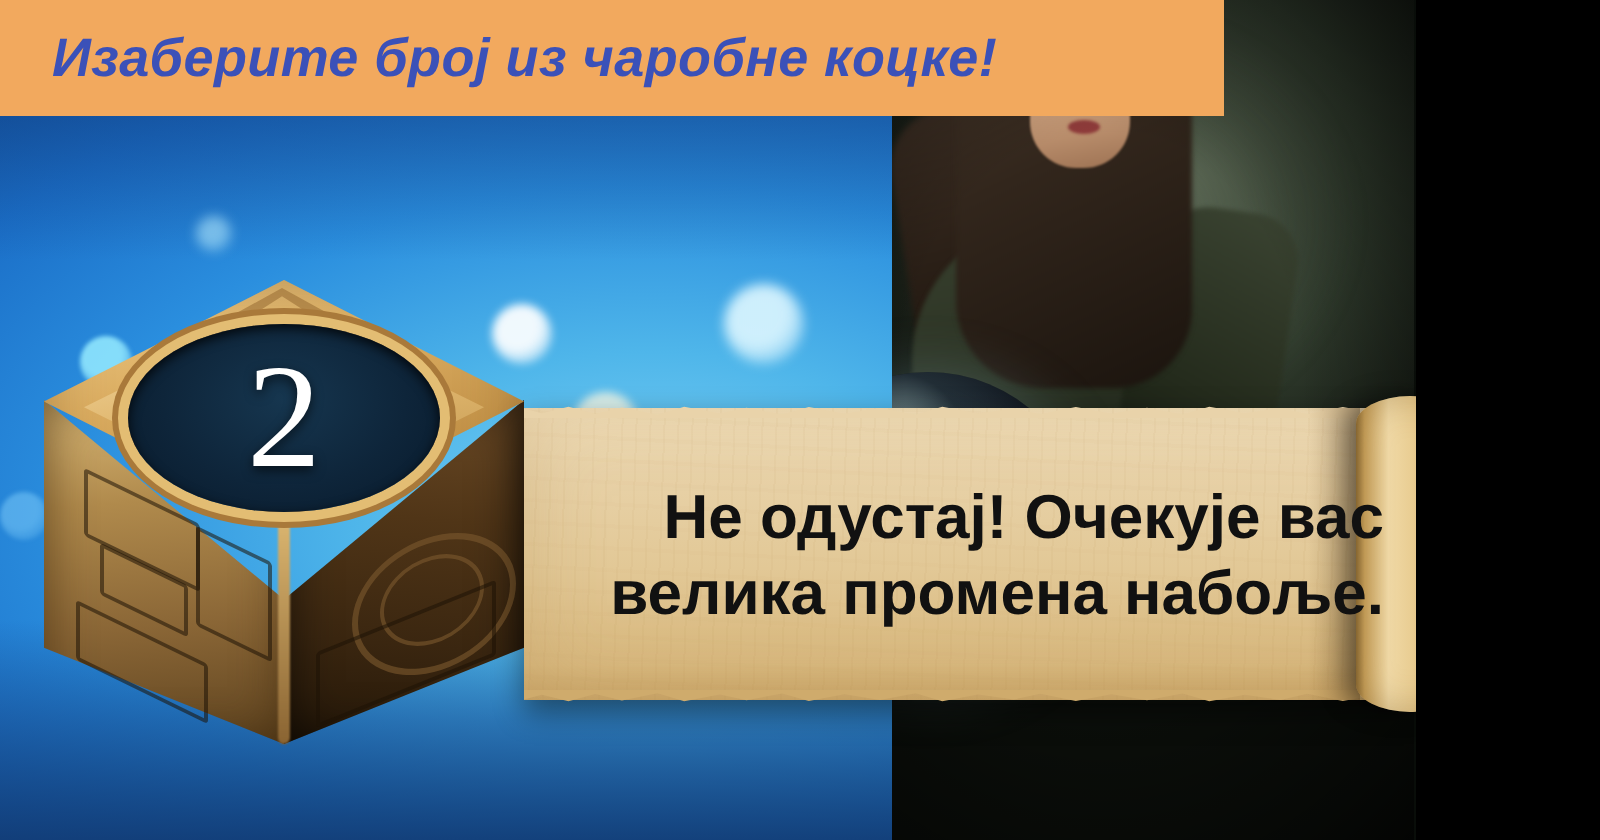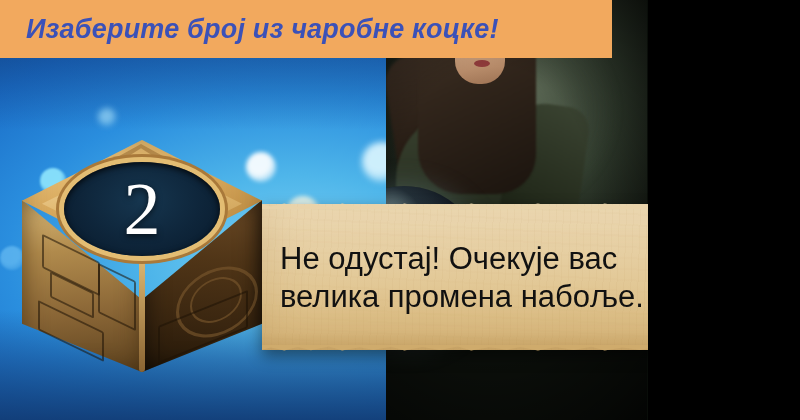--- a/index.html
+++ b/index.html
@@ -2,21 +2,21 @@
 <html><head>
 <meta charset="utf-8">
 <style>
   html, body {
     margin: 0;
     padding: 0;
     background: #000;
   }
   #stage {
     position: relative;
-    width: 648px;
+    width: 708px;
     height: 420px;
     overflow: hidden;
     font-family: "Liberation Sans", sans-serif;
     background: #1c6fd0;
   }
 
   
   .sky {
     position: absolute;
     inset: 0;
@@ -364,24 +364,24 @@
     width: 26px; height: 146px;
     background: linear-gradient(90deg, rgba(0,0,0,0) 0%, rgba(90,60,20,.35) 100%);
   }
   .scroll-text {
     position: absolute;
     left: 8px; top: 4px;
     width: 432px; height: 140px;
     display: flex;
     align-items: center;
     justify-content: center;
-    text-align: left;
+    text-align: right;
     color: #111111;
     font-size: 31px;
-    font-weight: normal;
+    font-weight: bold;
     line-height: 1.22;
     padding: 0 10px;
     box-sizing: border-box;
   }
 </style>
 </head>
 <body>
 
 <div id="stage">
 

